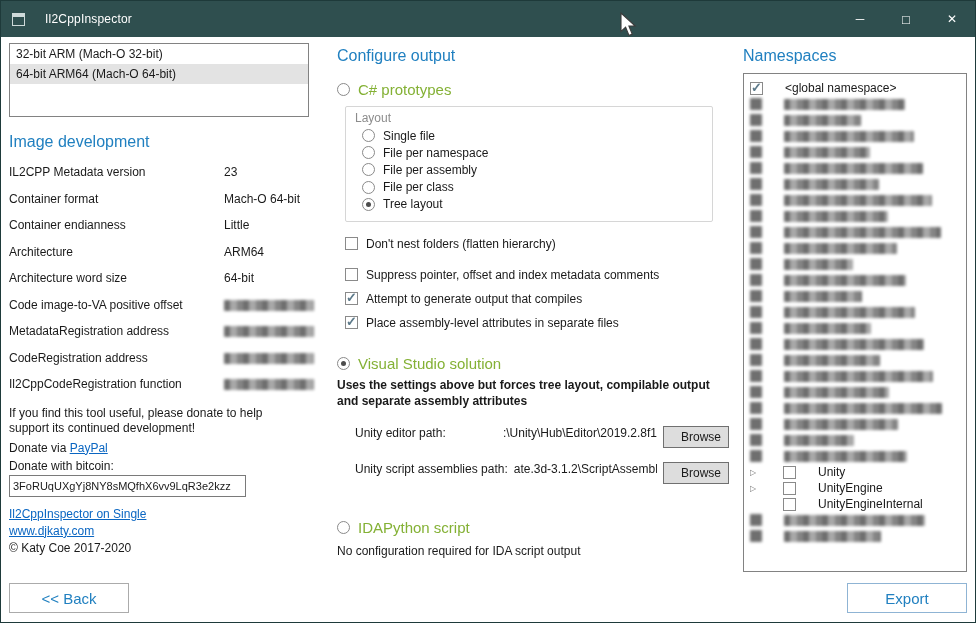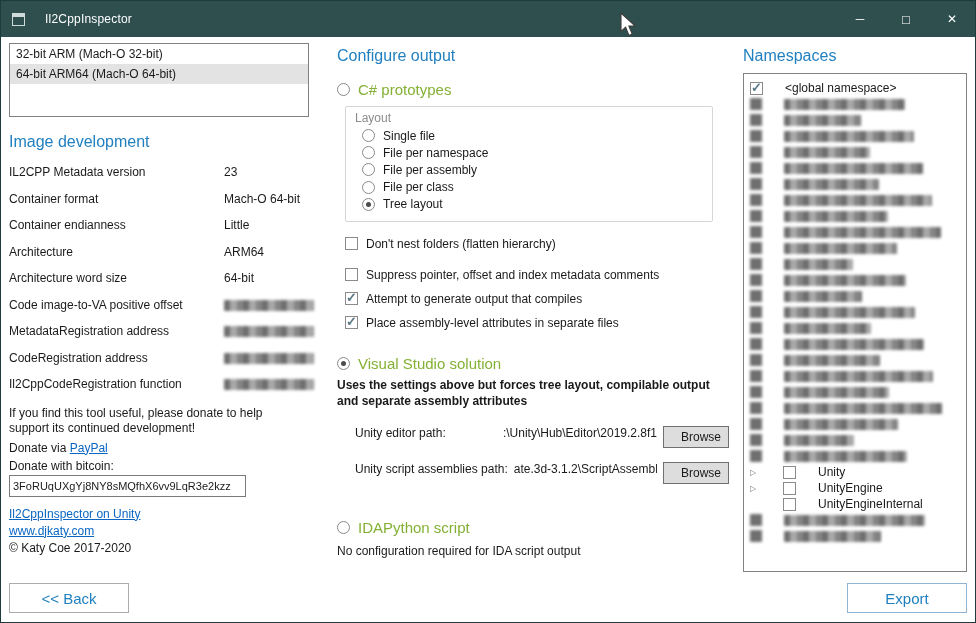--- a/index.html
+++ b/index.html
@@ -170,21 +170,21 @@
             <span class="info-label">Il2CppCodeRegistration function</span>
             <span class="info-value"><span class="blur-bar" style="width: 90px;"></span></span>
           </div>
         </div>
 
       <div class="donate-text">If you find this tool useful, please donate to help support its continued development!</div>
       <div class="donate-line"><span>Donate via </span><a class="link">PayPal</a></div>
       <div class="donate-line">Donate with bitcoin:</div>
       <input class="bitcoin-input" value="3FoRUqUXgYj8NY8sMQfhX6vv9LqR3e2kzz" style="">
 
-      <a class="link blk first">Il2CppInspector on Unity</a>
+      <a class="link blk first">Il2CppInspector on Single</a>
       <a class="link blk">www.djkaty.com</a>
       <div class="copyright">© Katy Coe 2017-2020</div>
 
       <button class="big-btn back">&lt;&lt; Back</button>
     </div>
 
     <div class="col col-mid">
       <div class="section-h">Configure output</div>
 
       <div class="opt-head">

